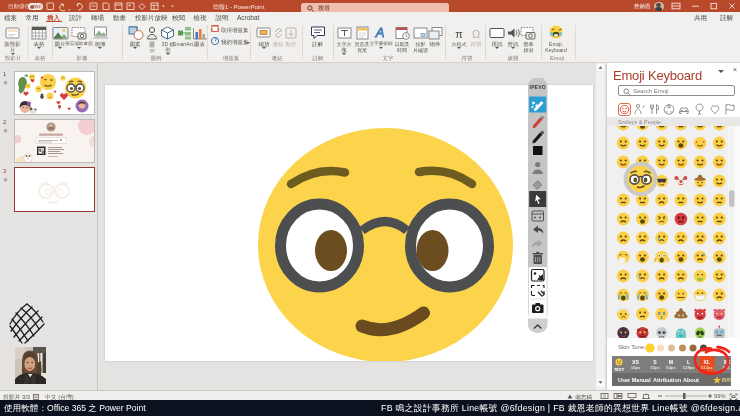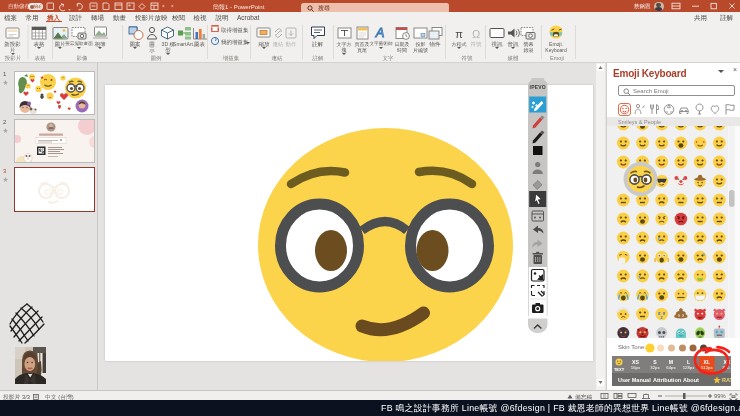--- a/index.html
+++ b/index.html
@@ -37,21 +37,21 @@
 .thumb{position:absolute;left:14px;width:81px;height:44px;background:#fff;border:1px solid #bdbbb8;overflow:hidden}
 .tnum{position:absolute;left:3px;font-size:6px;color:#55524e}
 
 #statusbar{left:0;top:390px;width:740px;height:10px;background:#f1efed;border-top:1px solid #c8c6c3;color:#5c5a56;font-size:5.8px}
 #statusbar .s{position:absolute;white-space:nowrap}
 #blackbar{left:0;top:400px;width:740px;height:16px;background:#0c111f;color:#fff;font-size:8.6px}
 #blackbar .s{position:absolute;top:3.2px;white-space:nowrap}
 #blackbar .r{font-size:8.8px;top:3px;letter-spacing:0.28px}
 
 #pane{left:606px;top:63px;width:134px;height:327px;background:#fff;border-left:1px solid #d2d0cd}
-#ptitle{position:absolute;left:6px;top:4.5px;font-size:10px;font-weight:bold;color:#a93e2b;letter-spacing:-0.2px}
+#ptitle{position:absolute;left:6px;top:4.5px;font-size:13px;font-weight:normal;color:#a93e2b;letter-spacing:-0.2px}
 #pclose{position:absolute;right:3px;top:3px;font-size:7px;color:#555}
 #pdrop{position:absolute;right:16px;top:7px;width:0;height:0;border-left:3px solid transparent;border-right:3px solid transparent;border-top:3.5px solid #555}
 #psearch{position:absolute;left:11px;top:22px;width:117px;height:11px;border:1px solid #908e8c;border-radius:2px;background:#fff;font-size:6px;color:#7a7876;padding:2px 0 0 14px}
 #pcats{position:absolute;left:11px;top:39px;width:117px;height:13px}
 #psec{position:absolute;left:0px;top:54px;width:133px;height:9px;background:#e9e8e7;font-size:5.5px;color:#8b8986;padding:1.5px 0 0 11px}
 #pgrid{position:absolute;left:0px;top:63px;width:133px;height:212px;background:#f0f0f0;overflow:hidden}
 #pskin{position:absolute;left:0px;top:275px;width:133px;height:18px;background:#fff;font-size:6px;color:#706e6a}
 #psize{position:absolute;left:5px;top:293px;width:118.5px;height:17px;background:#7f7e7c;overflow:hidden}
 #plinks{position:absolute;left:5px;top:310px;width:118.5px;height:13px;background:#6c6b69;color:#fff;font-size:5.5px;font-weight:bold;overflow:hidden}
 .szbtn{position:absolute;top:0;height:17px;color:#fff;text-align:center;font-size:4.3px}
@@ -547,20 +547,21 @@
   </svg>
   <svg class="s" style="left:729px;top:1.5px" width="9" height="7">
         <g stroke="#5c5a56" fill="none" stroke-width="0.8">
           <path d="M1 2.5 v-1.5 h2 M6 1 h2 v1.5 M8 5 v1.5 h-2 M3 6.5 h-2 v-1.5"></path>
           <rect x="3" y="2.8" width="3" height="1.8"></rect>
         </g>
       </svg>
 </div>
 
 <div class="abs" id="blackbar">
+  <span class="s" style="left:4px">使用軟體：Office 365 之 Power Point</span>
   <span class="s r" style="left:381px">FB 鳴之設計事務所 Line帳號 @6fdesign | FB 裁恩老師的異想世界 Line帳號 @6fdesign.anita</span>
 </div>
 
 <div class="abs" id="pane">
   <div id="ptitle">Emoji Keyboard</div>
   <div id="pdrop"></div>
       <div id="pclose">×</div>
   <div id="psearch"><svg width="8" height="8" style="position:absolute;left:4px;top:2px">
           <circle cx="3.2" cy="3.2" r="2.3" fill="none" stroke="#7a7876" stroke-width="0.9"></circle>
           <path d="M5 5 l2 2" stroke="#7a7876" stroke-width="0.9"></path>

